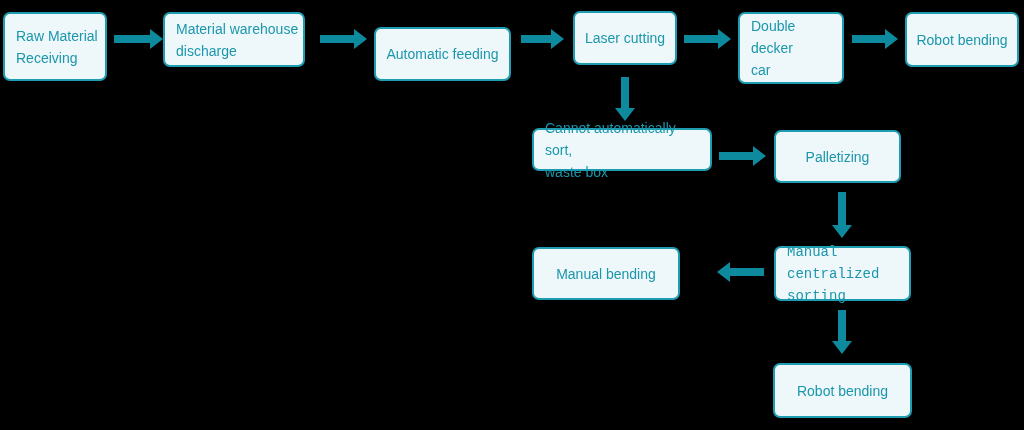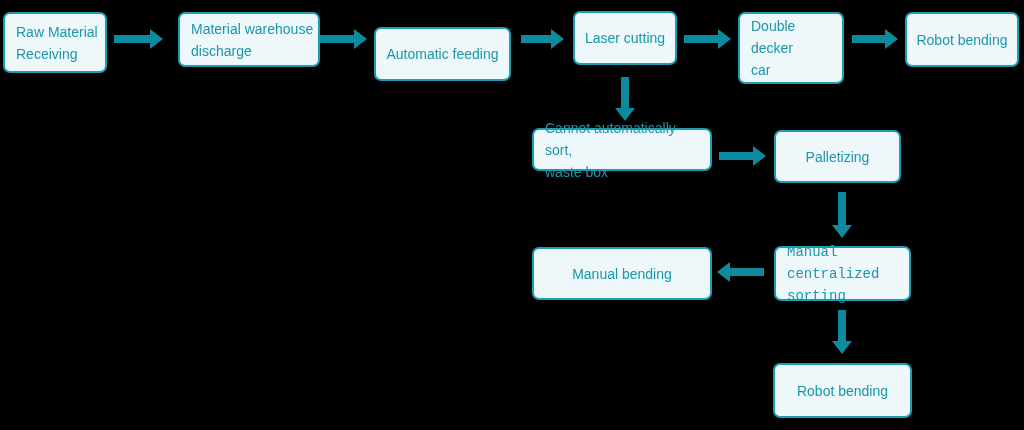--- a/index.html
+++ b/index.html
@@ -35,29 +35,29 @@
     text-align: center;
   }
   .node .lbl { white-space: pre-line; }
   .node.left {
     justify-content: flex-start;
     text-align: left;
     padding-left: 11px;
     padding-right: 4px;
   }
   
-  .n0  { left: 3px;   top: 12px;  width: 104px; height: 61px; }
-  .n1  { left: 178px; top: 12px;  width: 142px; height: 55px; }
+  .n0  { left: 3px;   top: 12px;  width: 104px; height: 69px; }
+  .n1  { left: 163px; top: 12px;  width: 142px; height: 55px; }
   .n2  { left: 374px; top: 12px;  width: 137px; height: 54px; margin-top: 15px; }
   .n3  { left: 573px; top: 11px;  width: 104px; height: 54px; }
   .n4  { left: 738px; top: 12px;  width: 106px; height: 72px; }
   .n5  { left: 905px; top: 12px;  width: 114px; height: 55px; }
   .n6  { left: 532px; top: 128px; width: 180px; height: 43px; }
   .n7  { left: 774px; top: 130px; width: 127px; height: 53px; }
-  .n8  { left: 532px; top: 247px; width: 180px; height: 53px; }
+  .n8  { left: 532px; top: 247px; width: 148px; height: 53px; }
   .n9  { left: 774px; top: 246px; width: 137px; height: 55px; font-family: Liberation Mono, monospace; }
   .n10 { left: 773px; top: 363px; width: 139px; height: 55px; }
   
   .arr { position: absolute; background: var(--arrow); }
   .arr::after { content: ""; position: absolute; width: 0; height: 0; }
   .arr-r { height: 8px; }
   .arr-r::after {
     left: 100%; top: 50%; margin-top: -10px;
     border-top: 10px solid transparent; border-bottom: 10px solid transparent;
     border-left: 13px solid var(--arrow);

